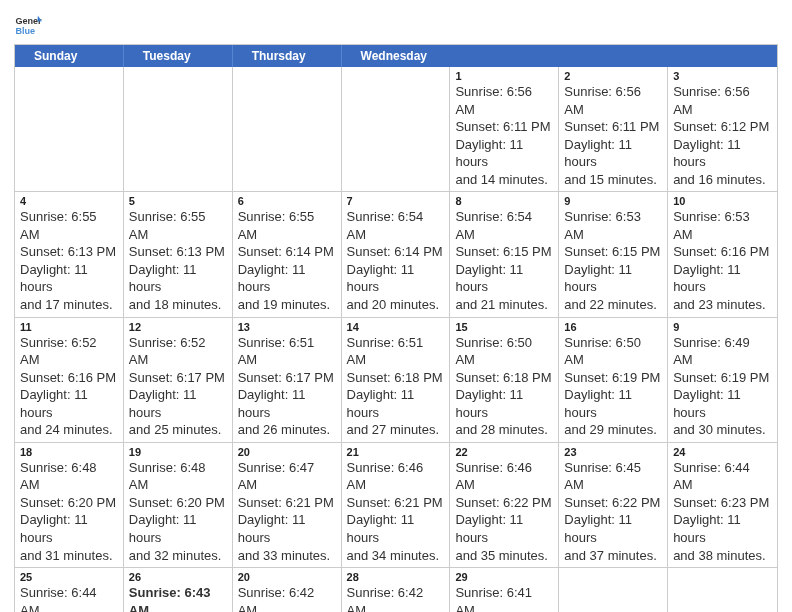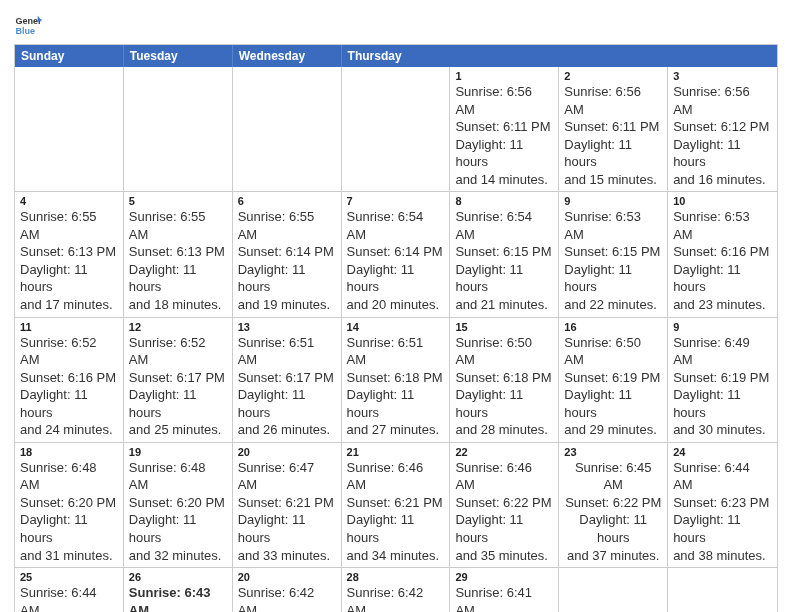--- a/index.html
+++ b/index.html
@@ -57,20 +57,21 @@
       grid-template-columns: repeat(7, 1fr);
       background: #3a6bbf;
     }
     .cal-header-cell {
       color: #fff;
       font-size: 12px;
       font-weight: bold;
       text-align: left;
       padding: 4px 6px;
       border-right: 1px solid #5585d0;
+      margin-left: 13px;
     }
     .cal-header-cell:last-child { border-right: none; }
     .cal-body {
       flex: 1;
       display: flex;
       flex-direction: column;
     }
     .cal-row {
       display: grid;
       grid-template-columns: repeat(7, 1fr);
@@ -117,22 +118,22 @@
     <div class="header-right">
       <div class="month-title"></div>
       <div class="location-title"></div>
     </div>
   </div>
 
   <div class="calendar">
     <div class="cal-header">
     <div class="cal-header-cell">Sunday</div>
         <div class="cal-header-cell">Tuesday</div>
+        <div class="cal-header-cell">Thursday</div>
         <div class="cal-header-cell">Wednesday</div>
-        <div class="cal-header-cell">Thursday</div>
       </div>
     <div class="cal-body">
     <div class="cal-row">
           <div class="cal-cell empty"></div>
           <div class="cal-cell empty"></div>
           <div class="cal-cell empty"></div>
           <div class="cal-cell empty"></div>
           <div class="cal-cell">
             <div class="cell-date">1</div>
             <div class="cell-info" style="white-space: pre-line;">Sunrise: 6:56 AM
@@ -288,21 +289,21 @@
           </div>
           <div class="cal-cell">
             <div class="cell-date">22</div>
             <div class="cell-info" style="white-space: pre-line;">Sunrise: 6:46 AM
 Sunset: 6:22 PM
 Daylight: 11 hours
 and 35 minutes.</div>
           </div>
           <div class="cal-cell">
             <div class="cell-date">23</div>
-            <div class="cell-info" style="white-space: pre-line; text-align: center;">Sunrise: 6:45 AM
+            <div class="cell-info" style="white-space: pre-line;">Sunrise: 6:45 AM
 Sunset: 6:22 PM
 Daylight: 11 hours
 and 37 minutes.</div>
           </div>
           <div class="cal-cell">
             <div class="cell-date">24</div>
             <div class="cell-info" style="white-space: pre-line;">Sunrise: 6:44 AM
 Sunset: 6:23 PM
 Daylight: 11 hours
 and 38 minutes.</div>

